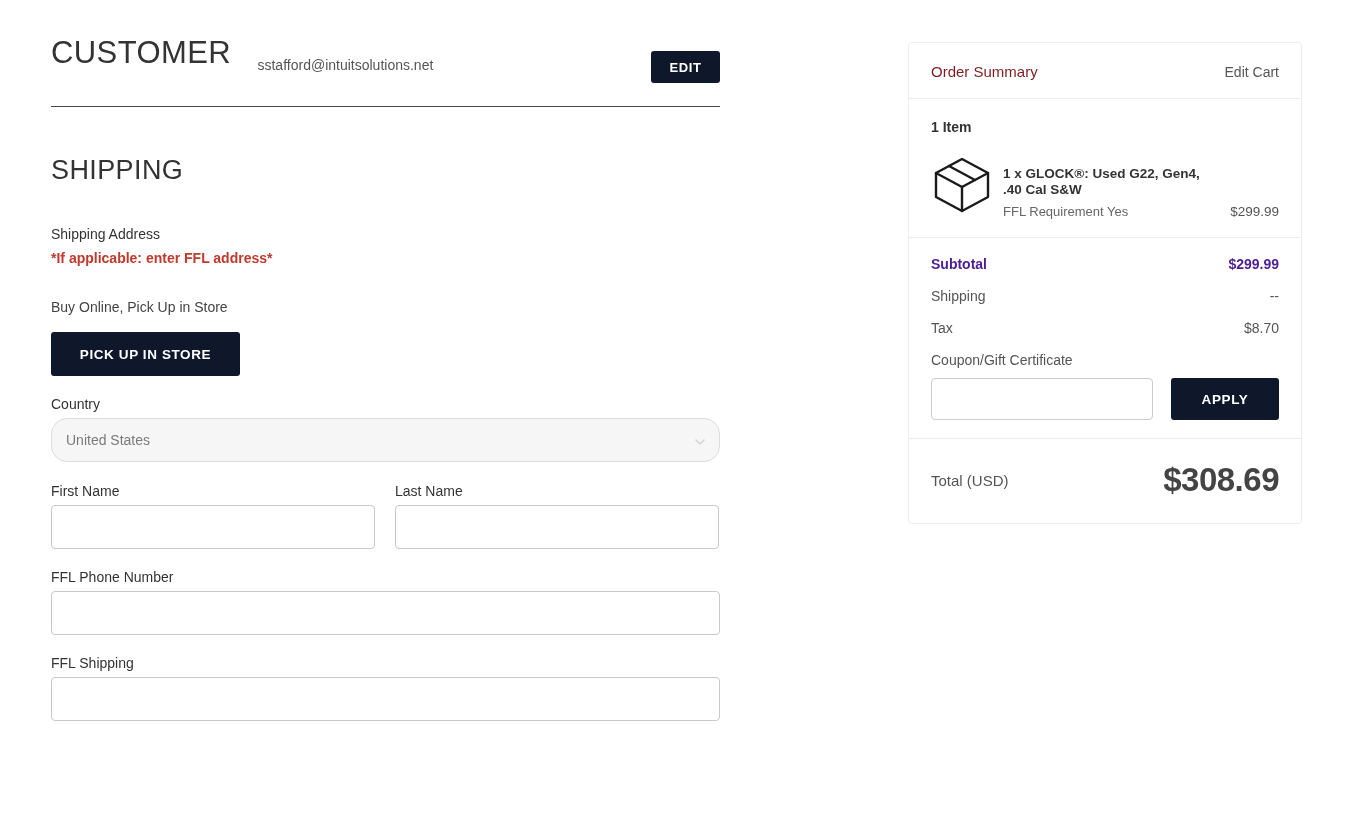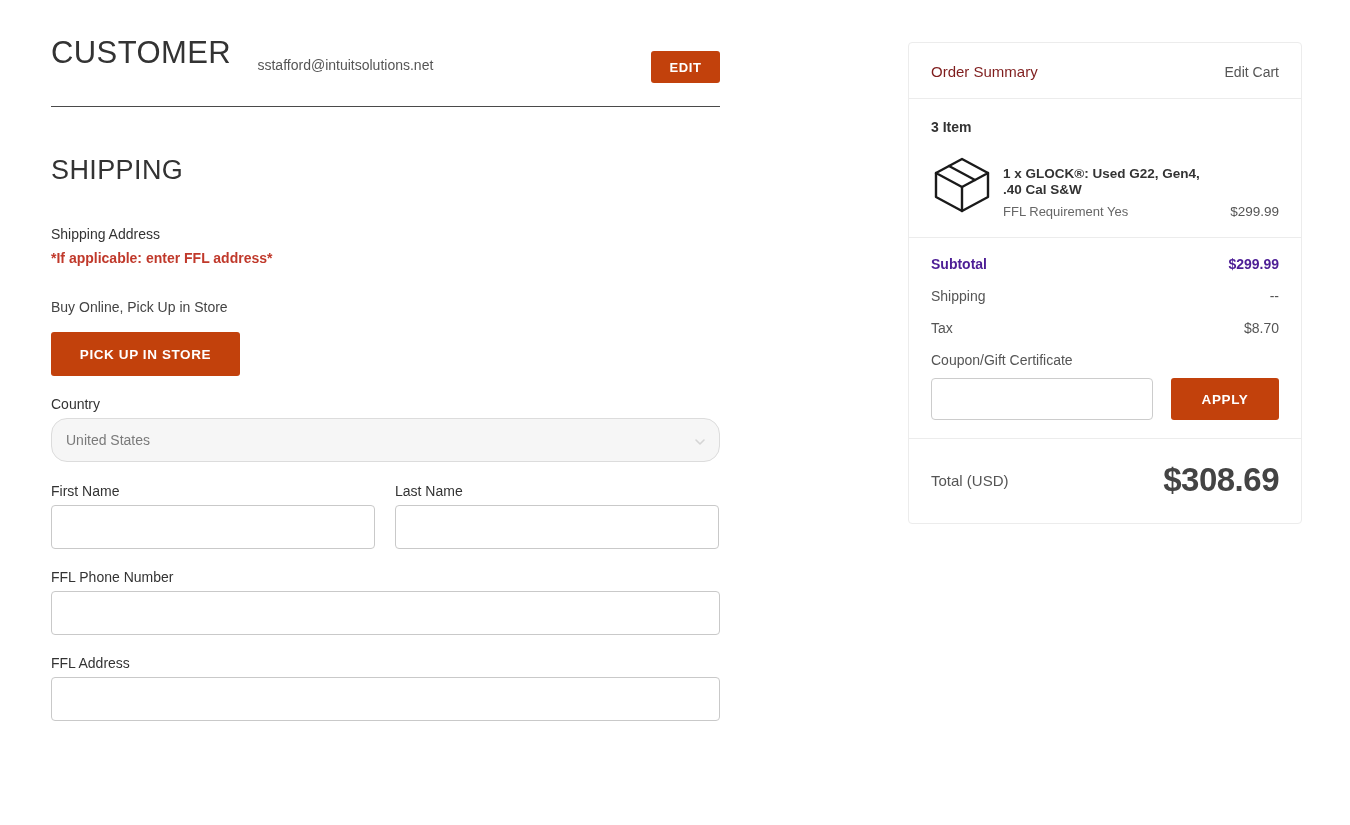--- a/index.html
+++ b/index.html
@@ -47,21 +47,21 @@
     display: inline-block;
     vertical-align: middle;
     font-size: 14px;
     color: #555555;
     margin-left: 22px;
     line-height: 30px;
     position: relative;
     top: 12px;
   }
   .btn-dark {
-    background: #c2410c;
+    background: #0f172a;
     color: #ffffff;
     border: none;
     border-radius: 3px;
     font-family: "Liberation Sans", sans-serif;
     font-weight: bold;
     letter-spacing: 0.6px;
     cursor: pointer;
   }
   .edit-btn {
     position: absolute;
@@ -340,35 +340,35 @@
         <input class="text-input" type="text" value="" style="">
       </div>
     </div>
 
     <div class="field-group">
       <label class="field-label">FFL Phone Number</label>
       <input class="text-input" type="text" value="" style="">
     </div>
 
     <div class="field-group">
-      <label class="field-label">FFL Address</label>
+      <label class="field-label">FFL Shipping</label>
       <input class="text-input" type="text" value="" style="">
     </div>
 
   </div>
 
   <div class="order-panel">
 
     <div class="panel-head">
       <span class="panel-title">Order Summary</span>
       <a class="edit-cart-link" href="#">Edit Cart</a>
     </div>
 
     <div class="items-block">
-      <div class="item-count">3 Item</div>
+      <div class="item-count">1 Item</div>
 
       <div class="item-row">
         <div class="item-thumb">
           <svg viewBox="0 0 62 60" width="62" height="60">
             <g fill="none" stroke="#1a1a1a" stroke-width="2.4" stroke-linejoin="round" stroke-linecap="round">
               <polygon points="31,4 57,18 31,32 5,18"></polygon>
               <polyline points="5,18 5,42 31,56 57,42 57,18"></polyline>
               <line x1="31" y1="32" x2="31" y2="56"></line>
               <line x1="18" y1="11" x2="44" y2="25"></line>
             </g>

